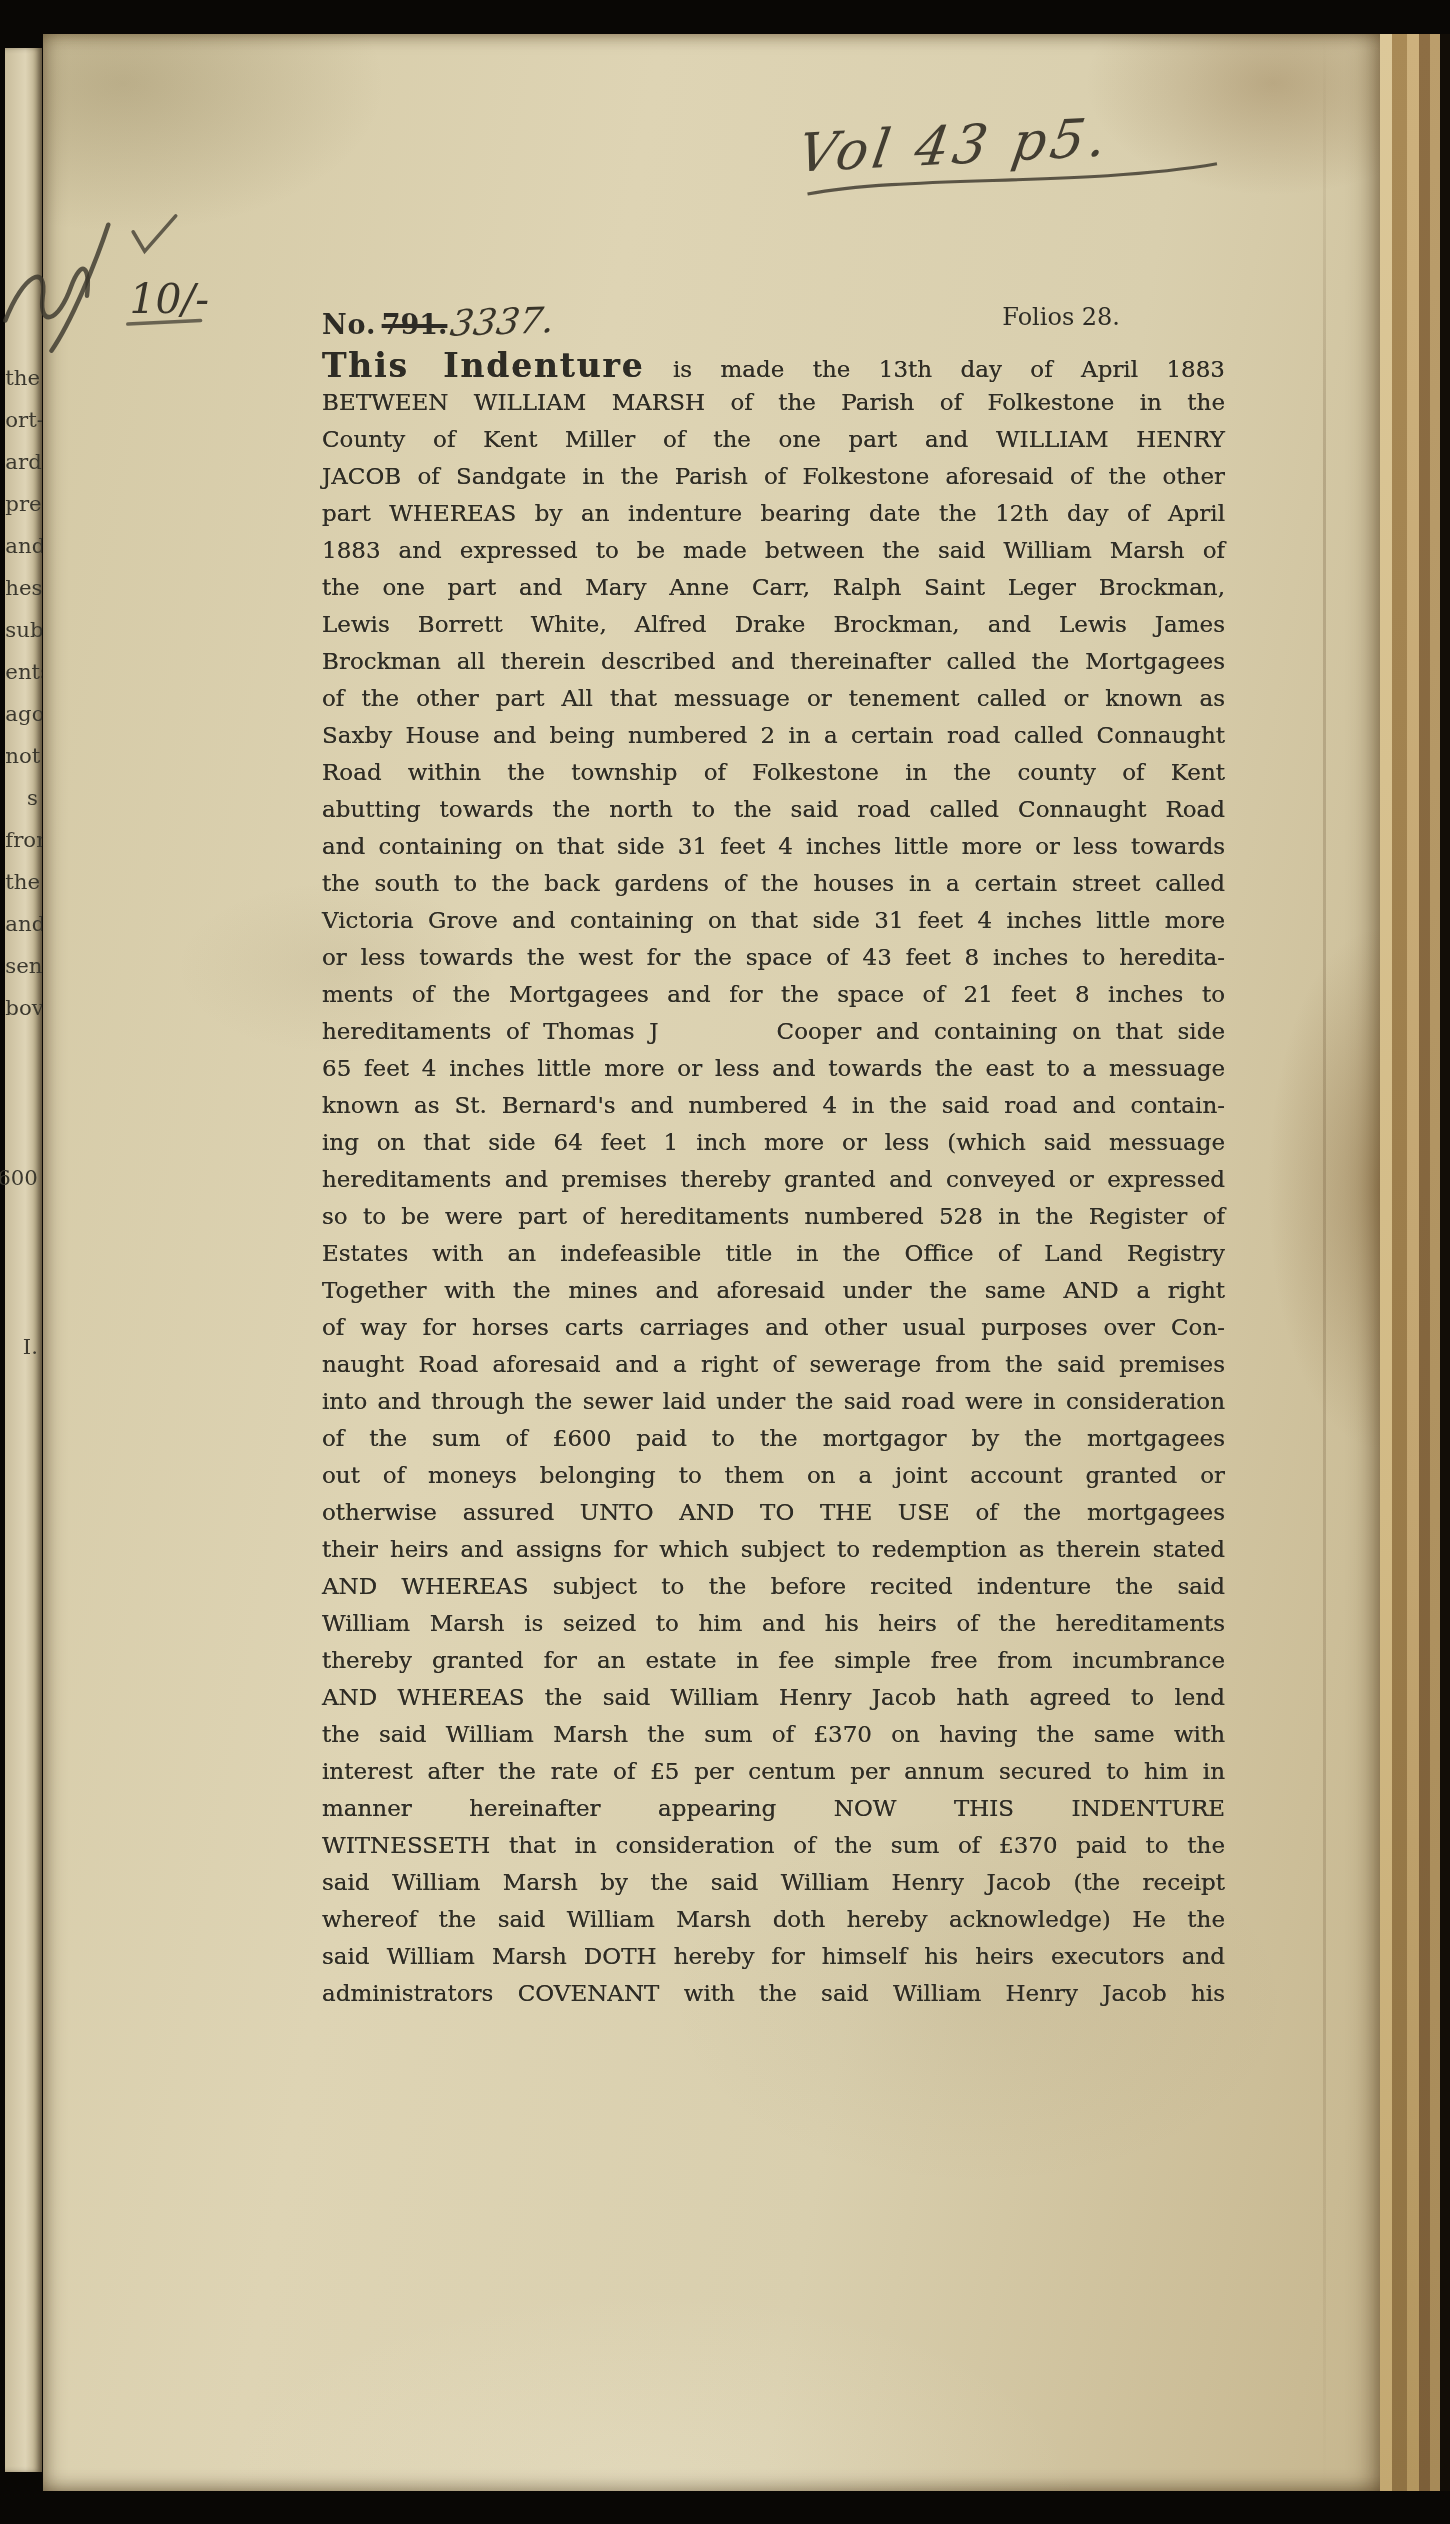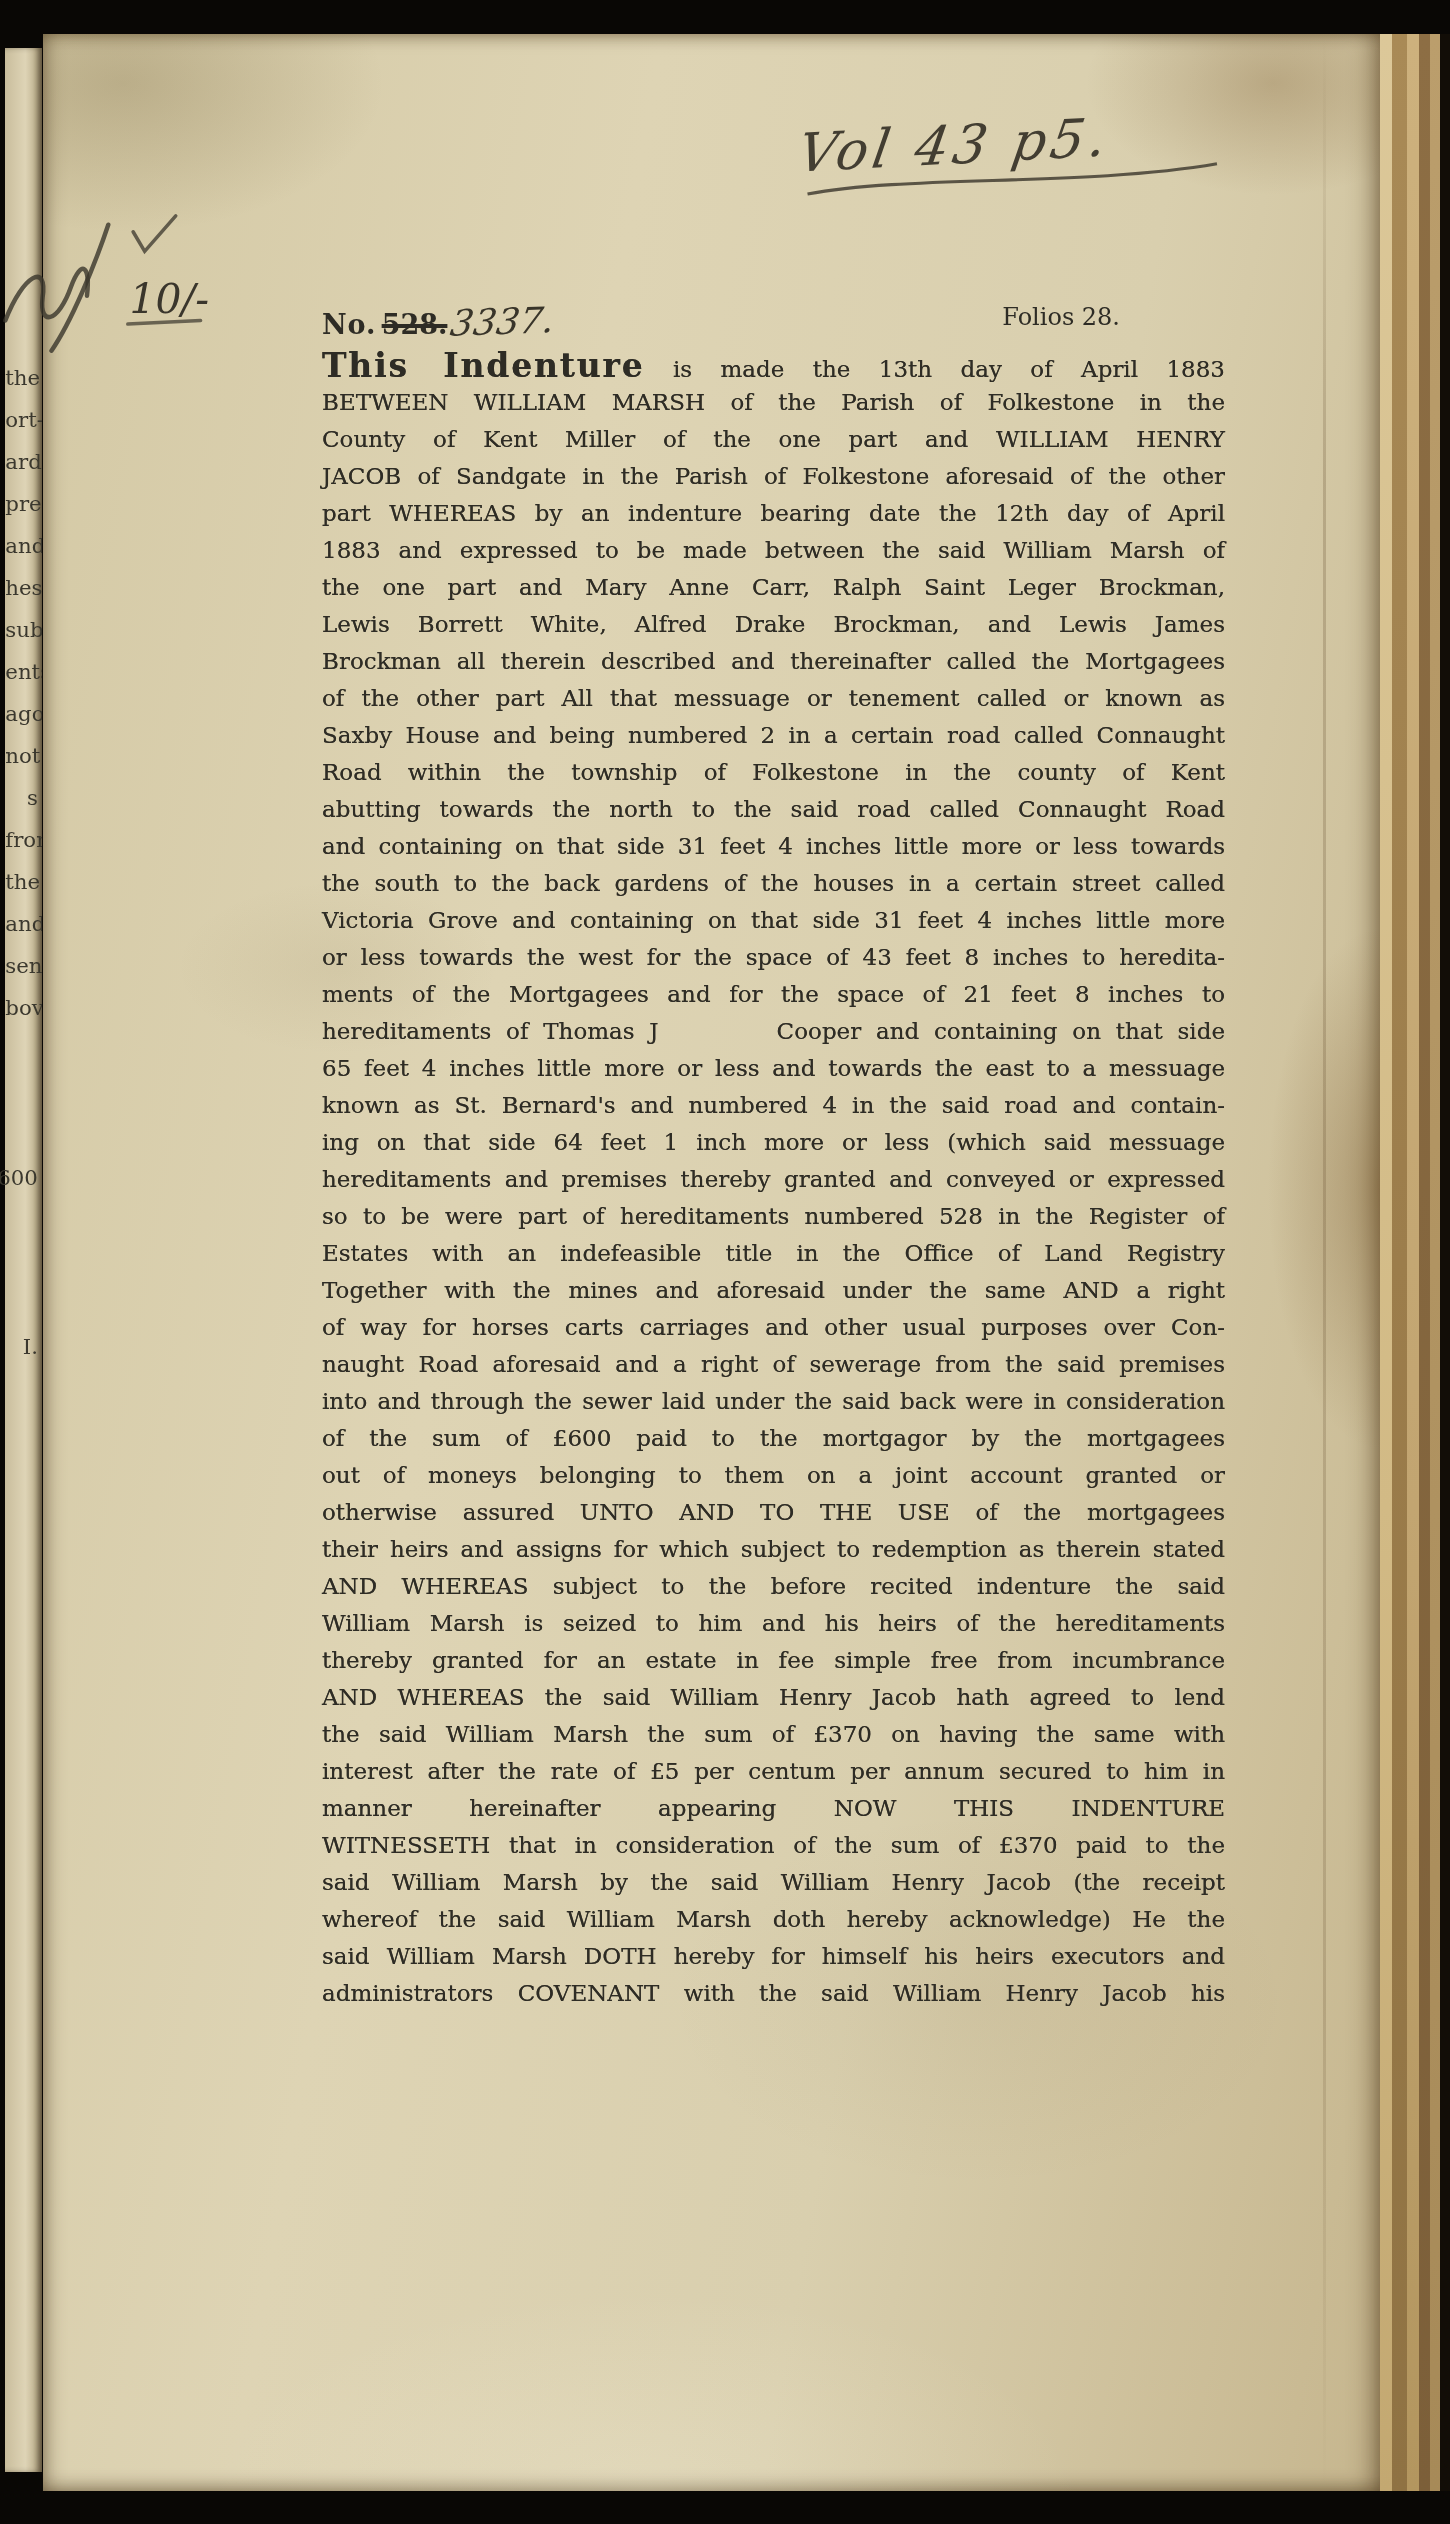--- a/index.html
+++ b/index.html
@@ -134,21 +134,21 @@
     <div class="crease"></div>
 
     <div class="hw-vol">
       <span class="hw-text">Vol 43 p5.</span>
       <svg class="hw-underline" width="427" height="23" viewBox="0 0 480 26">
         <path d="M6,18 C 120,2 320,26 470,8" stroke="#433e32" stroke-width="3.5" fill="none" opacity="0.85"></path>
       </svg>
     </div>
 
     <div class="header-row">
-      <span class="no-label">No.</span><span class="no-struck">528.</span><span class="no-hw">3337.</span>
+      <span class="no-label">No.</span><span class="no-struck">791.</span><span class="no-hw">3337.</span>
       <span class="folios">Folios 28.</span>
     </div>
 
     <div class="doc-text">
       <div class="doc-line">
         <span class="blackletter">This Indenture</span>
         <span>is made the 13th day of April 1883</span>
       </div>
       <div>
           <div class="doc-line">BETWEEN WILLIAM MARSH of the Parish of Folkestone in the</div>
@@ -171,21 +171,21 @@
           <div class="doc-line">hereditaments of Thomas J&nbsp;&nbsp;&nbsp;&nbsp;&nbsp;&nbsp;&nbsp; Cooper and containing on that side</div>
           <div class="doc-line">65 feet 4 inches little more or less and towards the east to a messuage</div>
           <div class="doc-line">known as St. Bernard's and numbered 4 in the said road and contain-</div>
           <div class="doc-line">ing on that side 64 feet 1 inch more or less (which said messuage</div>
           <div class="doc-line">hereditaments and premises thereby granted and conveyed or expressed</div>
           <div class="doc-line">so to be were part of hereditaments numbered 528 in the Register of</div>
           <div class="doc-line">Estates with an indefeasible title in the Office of Land Registry</div>
           <div class="doc-line">Together with the mines and aforesaid under the same AND a right</div>
           <div class="doc-line">of way for horses carts carriages and other usual purposes over Con-</div>
           <div class="doc-line">naught Road aforesaid and a right of sewerage from the said premises</div>
-          <div class="doc-line">into and through the sewer laid under the said back were in consideration</div>
+          <div class="doc-line">into and through the sewer laid under the said road were in consideration</div>
           <div class="doc-line">of the sum of £600 paid to the mortgagor by the mortgagees</div>
           <div class="doc-line">out of moneys belonging to them on a joint account granted or</div>
           <div class="doc-line">otherwise assured UNTO AND TO THE USE of the mortgagees</div>
           <div class="doc-line">their heirs and assigns for which subject to redemption as therein stated</div>
           <div class="doc-line">AND WHEREAS subject to the before recited indenture the said</div>
           <div class="doc-line">William Marsh is seized to him and his heirs of the hereditaments</div>
           <div class="doc-line">thereby granted for an estate in fee simple free from incumbrance</div>
           <div class="doc-line">AND WHEREAS the said William Henry Jacob hath agreed to lend</div>
           <div class="doc-line">the said William Marsh the sum of £370 on having the same with</div>
           <div class="doc-line">interest after the rate of £5 per centum per annum secured to him in</div>

